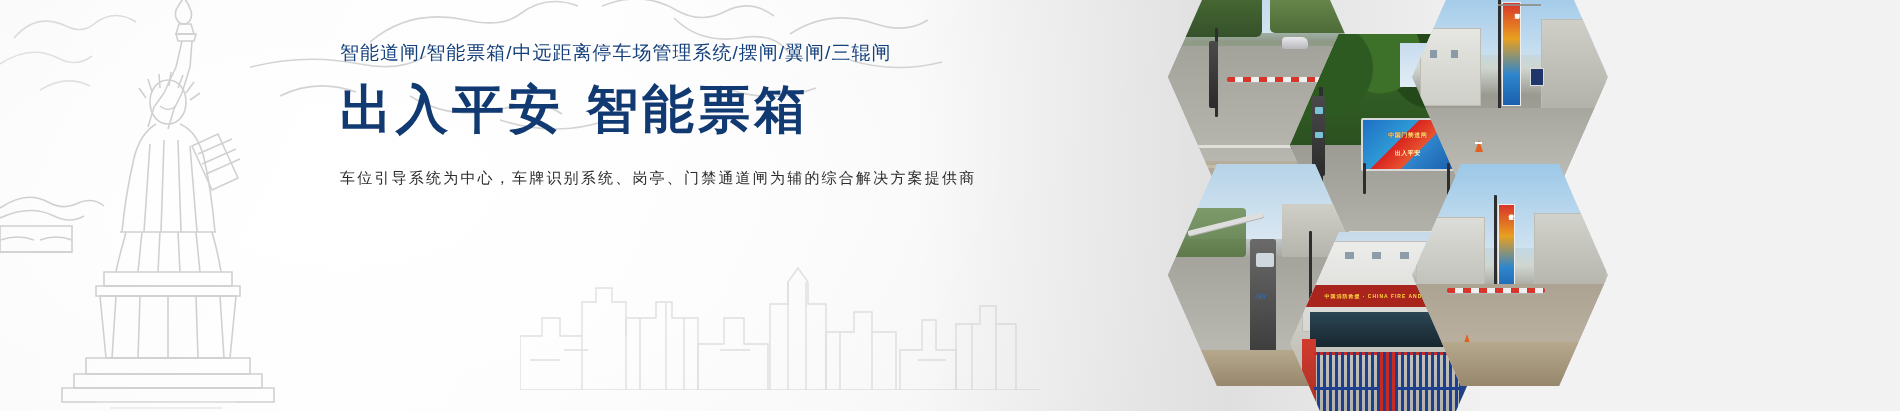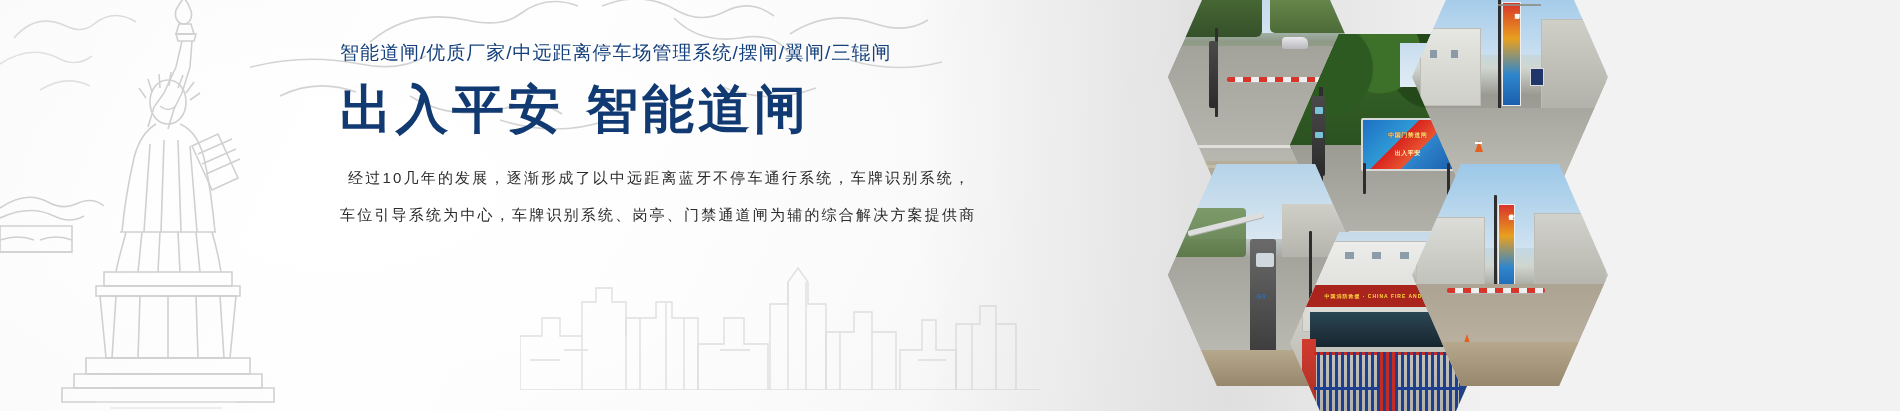--- a/index.html
+++ b/index.html
@@ -218,29 +218,28 @@
     <path d="M306 190 l0 -58 28 0 0 -20 18 0 0 20 24 0 0 58"></path>
     <path d="M320 132 l0 58 M352 132 l0 58"></path>
     <path d="M380 190 l0 -40 22 0 0 -30 14 0 0 30 20 0 0 40"></path>
     <path d="M436 190 l0 -66 24 0 0 -18 16 0 0 18 20 0 0 66"></path>
     <path d="M452 124 l0 66 M476 124 l0 66"></path>
     <path d="M0 190 l520 0"></path>
     <path d="M10 160 l30 0 M44 150 l24 0 M200 150 l30 0 M398 160 l28 0"></path>
   </svg>
 
   <div class="textblock">
-    <div class="tagline">智能道闸/优质厂家/中远距离停车场管理系统/摆闸/翼闸/三辊闸</div>
+    <div class="tagline">智能道闸/智能票箱/中远距离停车场管理系统/摆闸/翼闸/三辊闸</div>
 
     <div class="headline">
-      <span>出入平安</span><span class="gap"></span><span>智能道闸</span>
+      <span>出入平安</span><span class="gap"></span><span>智能票箱</span>
     </div>
 
 
     <div class="para">
-      <span class="l1">经过10几年的发展，逐渐形成了以中远距离蓝牙不停车通行系统，车牌识别系统，</span>
       <span class="l2">车位引导系统为中心，车牌识别系统、岗亭、门禁通道闸为辅的综合解决方案提供商</span>
     </div>
   </div>
 
   <div class="collage">
 
     <div class="hex hex-a">
       <div class="scene sc-lot">
         <div style="position:absolute;left:0;right:0;top:0;height:30%;background:linear-gradient(180deg,#b5d2e8,#d3e3f0);"></div>
         <div style="position:absolute;left:4%;top:6%;width:44%;height:26%;background:linear-gradient(180deg,#4f7237,#35512a);border-radius:6px;"></div>

